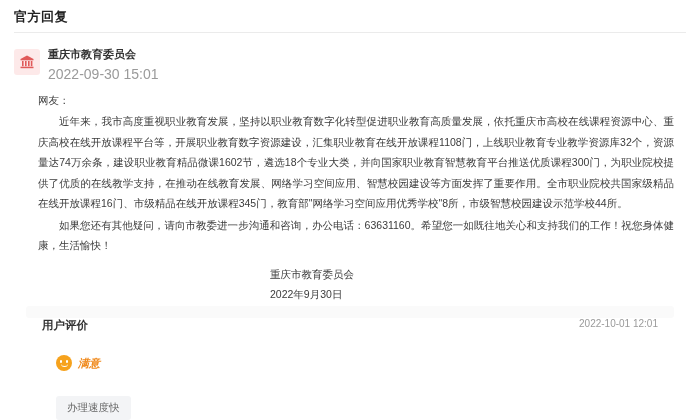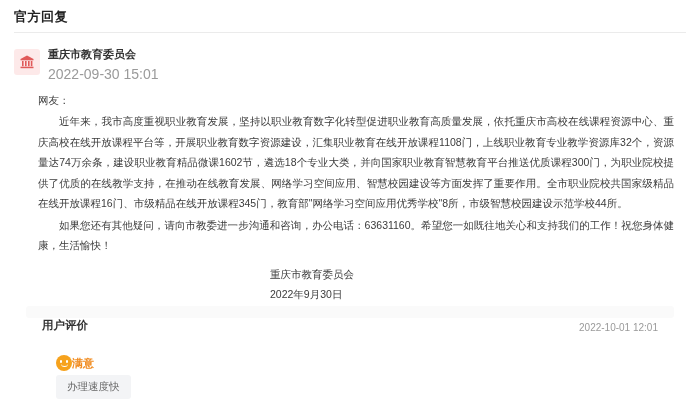--- a/index.html
+++ b/index.html
@@ -92,21 +92,21 @@
     right: 26px;
     top: 306px;
     bottom: 0;
     background: #fafafa;
     border-radius: 3px;
     padding: 12px 16px 0 16px;
   }
   .comment-head {
     display: flex;
     justify-content: space-between;
-    align-items: flex-end;
+    align-items: flex-start;
     gap: 9px;
   }
   .comment-title {
     font-size: 11.5px;
     font-weight: bold;
     color: #333;
   }
   .comment-time {
     font-size: 10px;
     color: #9a9a9a;
@@ -139,27 +139,28 @@
   .smiley .eye.l { left: 4px; }
   .smiley .eye.r { right: 4px; }
   .smiley .mouth {
     position: absolute;
     width: 7px; height: 3.5px;
     border-bottom: 1.6px solid #fff;
     border-radius: 0 0 7px 7px;
     left: 4.5px; top: 8px;
   }
   .rating-label {
-    margin-left: 0;
+    margin-left: 6px;
     font-size: 11px;
     color: #f08a1d;
     font-weight: bold;
+    font-style: italic;
   }
   .tags {
-    margin-top: 4px;
+    margin-top: 25px;
     display: flex;
     gap: 10px;
   }
   .tag {
     font-size: 10.5px;
     color: #666;
     background: #f3f4f6;
     border-radius: 3px;
     padding: 5px 11px;
     white-space: nowrap;

